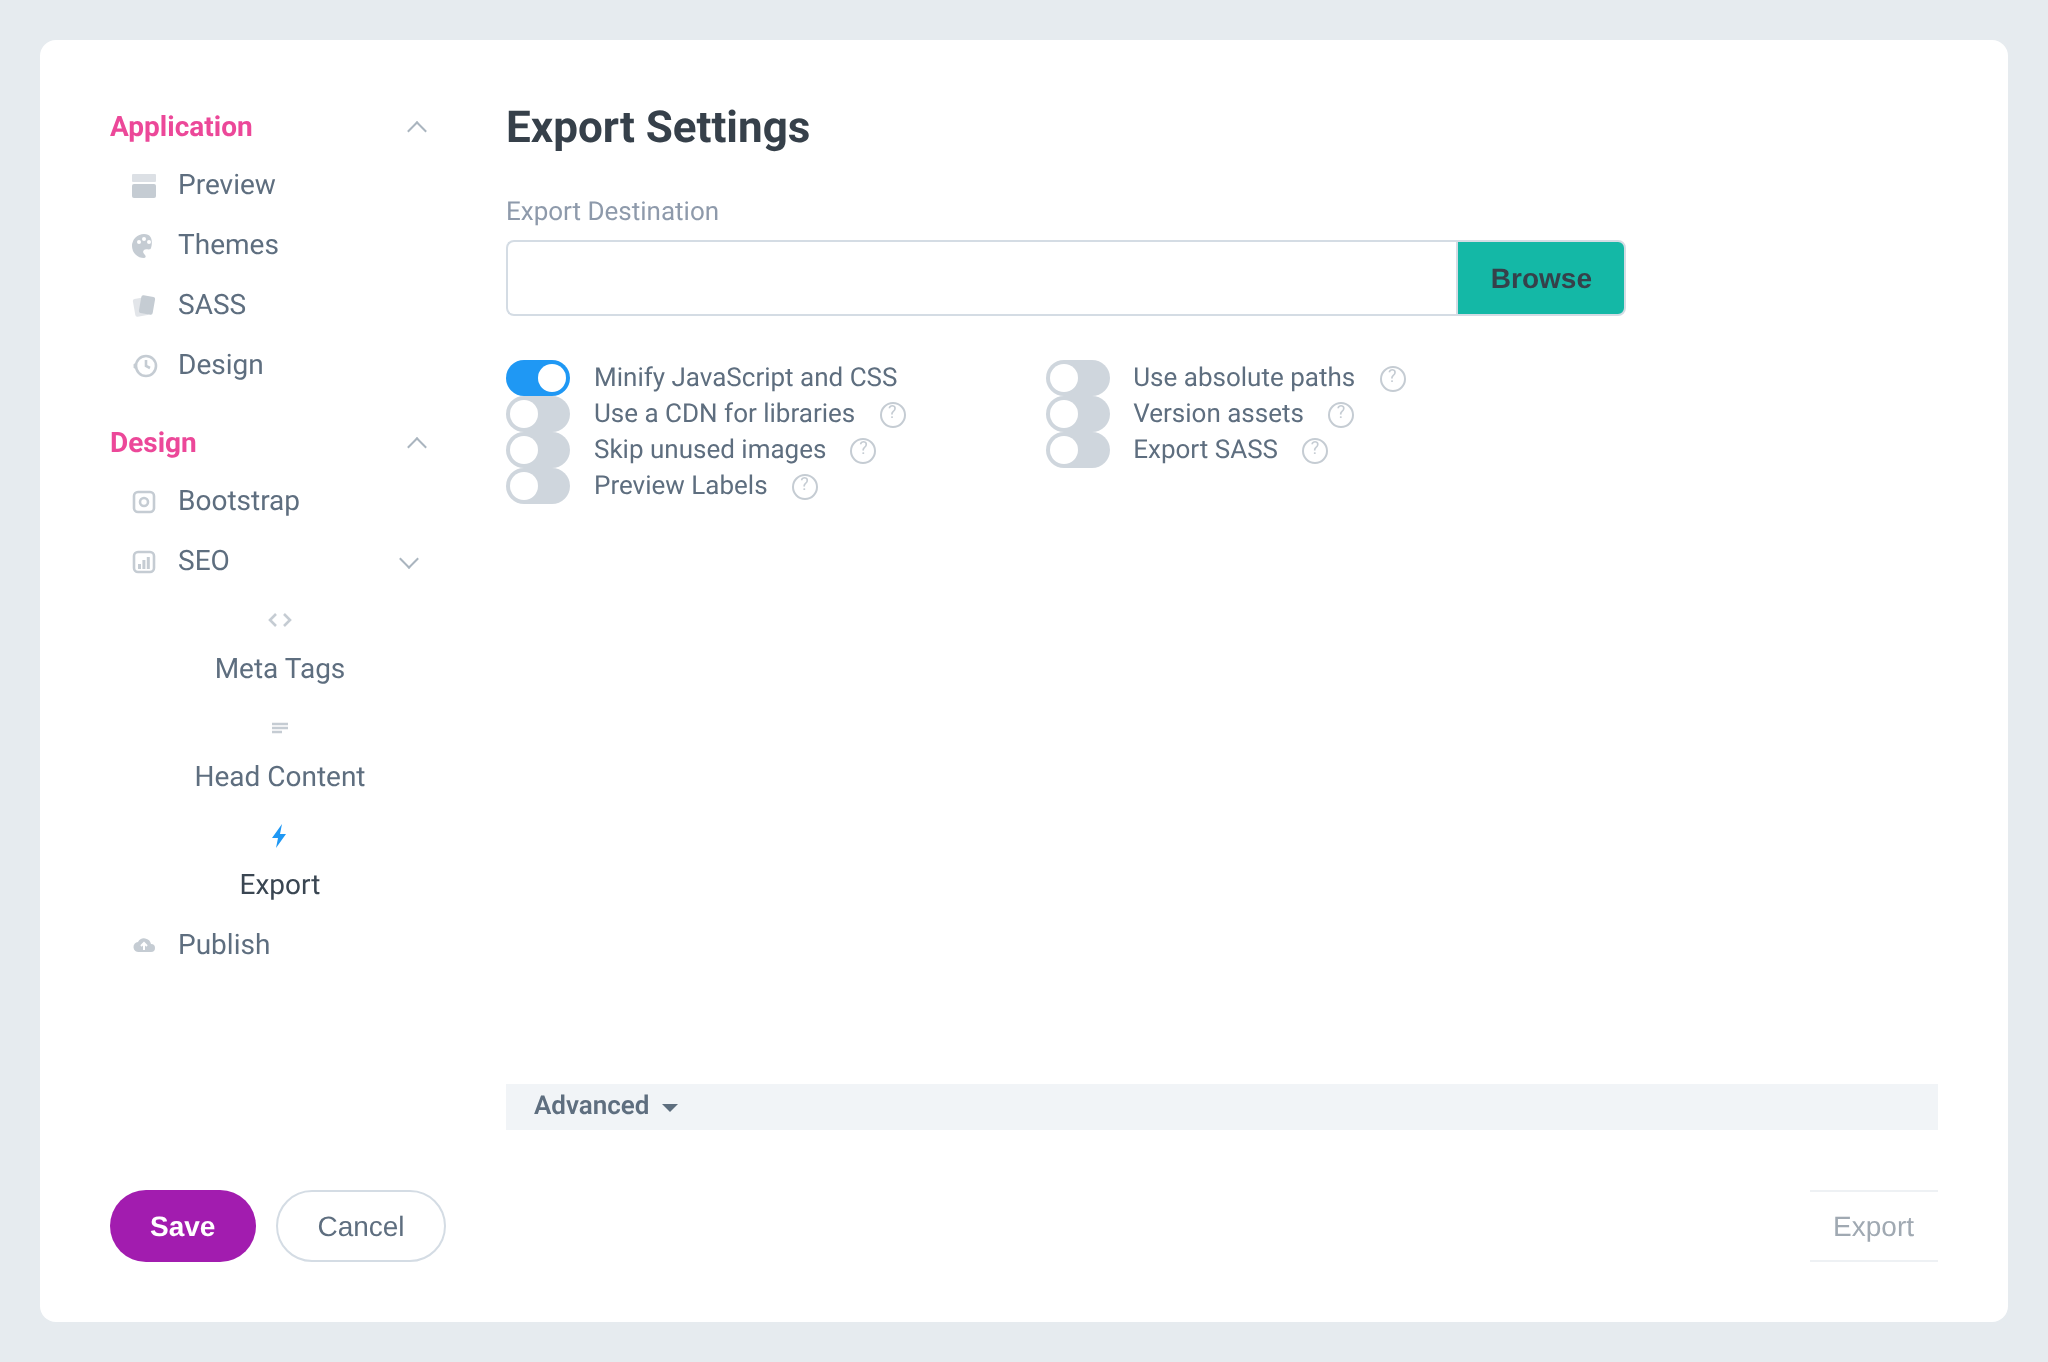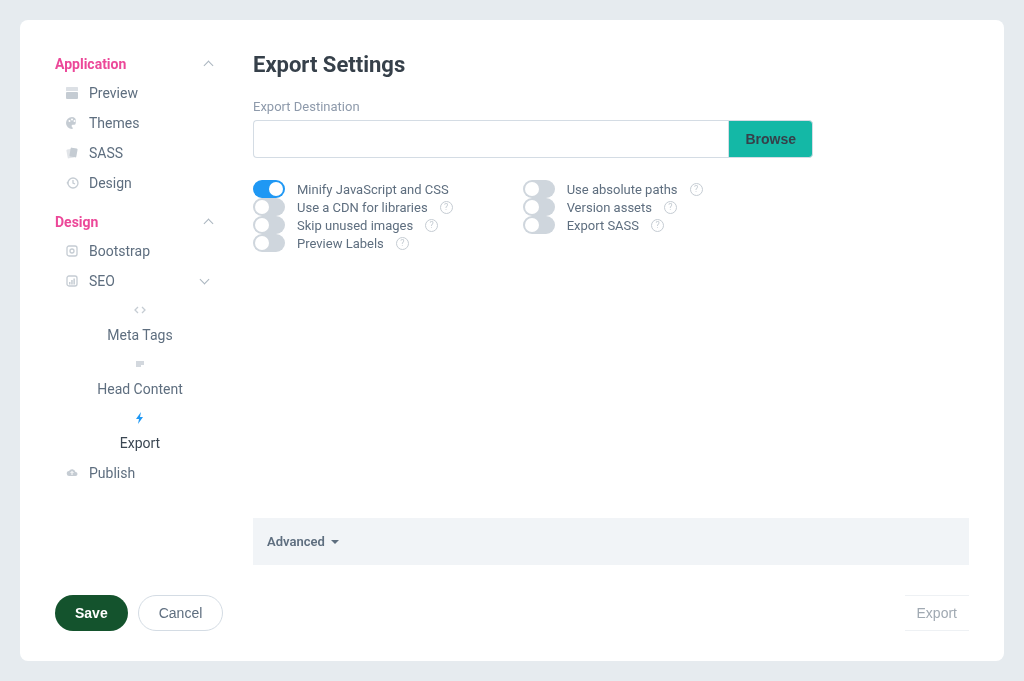--- a/index.html
+++ b/index.html
@@ -134,21 +134,21 @@
       font-size: 9px;
       display: inline-flex;
       align-items: center;
       justify-content: center;
       cursor: pointer;
     }
     .advanced-bar {
       margin-top: auto;
       margin-bottom: 22px;
       background: #f1f4f7;
-      padding: 16px 14px;
+      padding: 4px 14px;
       font-size: 13px;
       font-weight: 600;
       color: #5e6e7f;
       display: flex;
       align-items: center;
       gap: 6px;
       cursor: pointer;
     }
     .caret-down {
       width: 0; height: 0;
@@ -158,21 +158,21 @@
     }
     
     .footer {
       display: flex;
       align-items: center;
       justify-content: space-between;
       padding-top: 8px;
     }
     .footer-left { display: flex; gap: 10px; }
     .btn-primary {
-      background: #14532d;
+      background: #a21caf;
       color: #fff;
       border: none;
       border-radius: 18px;
       padding: 9px 20px;
       font-size: 14px;
       font-weight: 600;
       cursor: pointer;
     }
     .btn-secondary {
       background: #fff;

